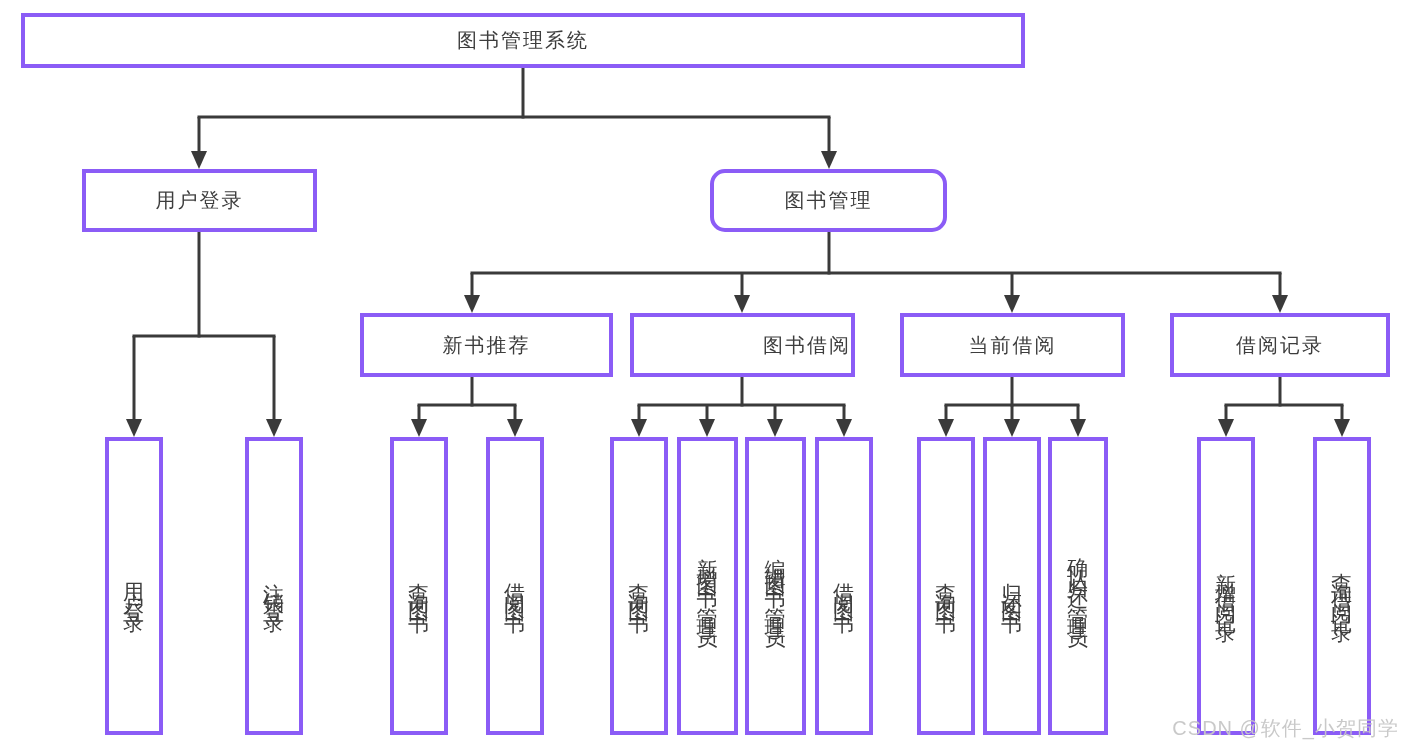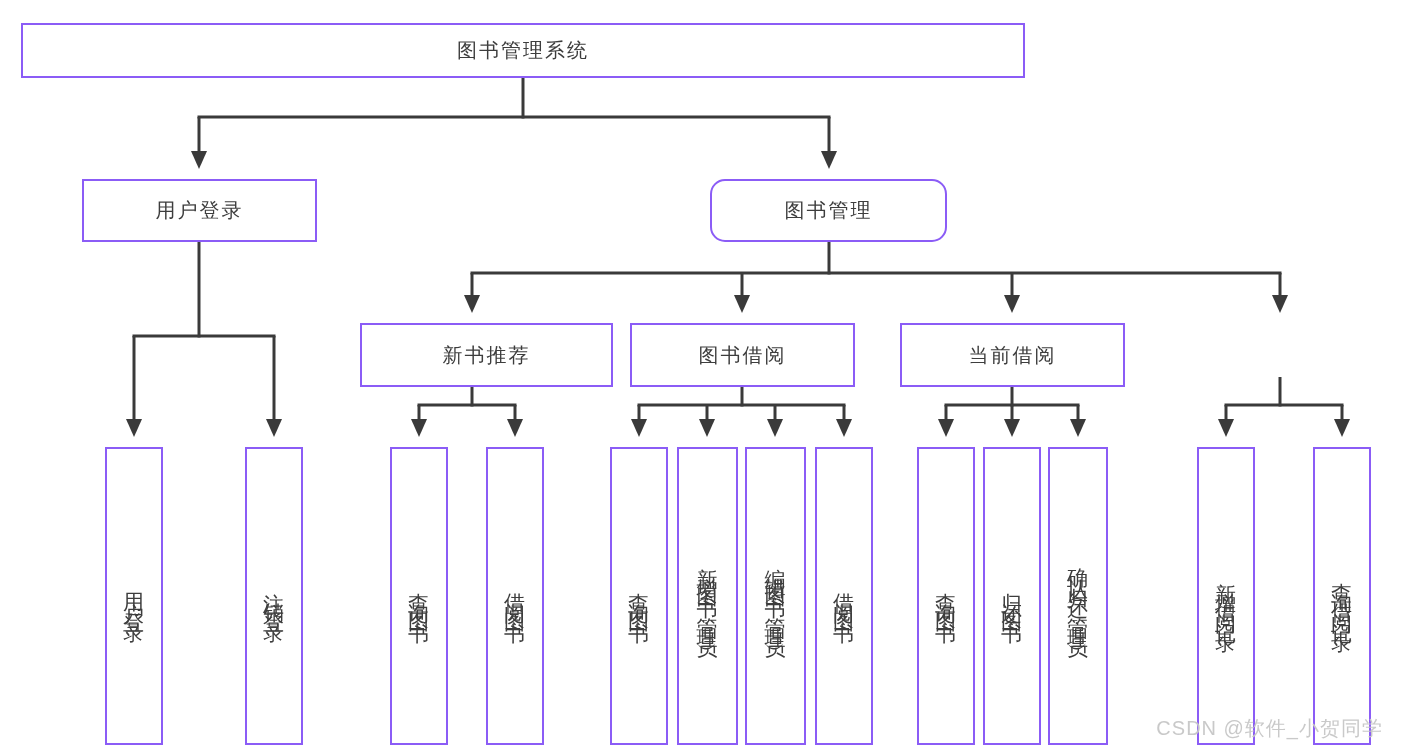--- a/index.html
+++ b/index.html
@@ -25,28 +25,27 @@
   svg.connectors line {
     stroke: #3a3a3a;
     stroke-width: 3;
   }
   svg.connectors polygon {
     fill: #3a3a3a;
   }
   .node {
     position: absolute;
     box-sizing: border-box;
-    border: 2px solid #8b5cf6;
+    border: 4px solid #8b5cf6;
     background: #ffffff;
     display: flex;
     align-items: center;
     justify-content: center;
     z-index: 1;
     color: #3d3d3d;
-    margin-top: 10px;
   }
   .hnode {
     font-size: 20px;
     letter-spacing: 2px;
     white-space: nowrap;
   }
   .leaf {
     top: 437px;
     height: 298px;
     width: 58px;
@@ -58,40 +57,40 @@
     letter-spacing: 10px;
     line-height: 1;
     white-space: nowrap;
     color: #3d3d3d;
   }
   
   .root-box        { left: 21px;   top: 13px;  width: 1004px; height: 55px; }
   .user-login-box  { left: 82px;   top: 169px; width: 235px;  height: 63px; }
   .book-mgmt-box   { left: 710px;  top: 169px; width: 237px;  height: 63px; border-radius: 15px; }
   .new-book-box    { left: 360px;  top: 313px; width: 253px;  height: 64px; }
-  .book-borrow-box { left: 630px;  top: 313px; width: 225px;  height: 64px; }
+  .book-borrow-box { left: 630px;  top: 313px; width: 225px;  height: 64px; justify-content: flex-end; }
   .cur-borrow-box  { left: 900px;  top: 313px; width: 225px;  height: 64px; justify-content: center; }
   .borrow-rec-box  { left: 1170px; top: 313px; width: 220px;  height: 64px; }
   
   .leaf-ul-login   { left: 105px; }
   .leaf-ul-logout  { left: 245px; }
   .leaf-nb-query   { left: 390px; }
   .leaf-nb-borrow  { left: 486px; }
   .leaf-bb-query   { left: 610px; }
   .leaf-bb-add     { left: 677px;  width: 61px; }
   .leaf-bb-edit    { left: 745px;  width: 61px; }
   .leaf-bb-borrow  { left: 815px; }
   .leaf-cb-query   { left: 917px; }
   .leaf-cb-return  { left: 983px; }
   .leaf-cb-confirm { left: 1048px; width: 60px; }
   .leaf-br-add     { left: 1197px; }
   .leaf-br-query   { left: 1313px; }
   .watermark {
     position: absolute;
-    right: 22px;
+    right: 6px;
     top: 715px;
     z-index: 2;
     font-size: 20px;
     letter-spacing: 1px;
     color: rgba(198, 198, 198, 0.95);
     white-space: nowrap;
   }
 </style>
 </head>
 <body>
@@ -180,20 +179,23 @@
 
   <div class="node hnode new-book-box">
     <span>新书推荐</span>
   </div>
   <div class="node hnode book-borrow-box">
     <span>图书借阅</span>
   </div>
   <div class="node hnode cur-borrow-box">
     <span>当前借阅</span>
   </div>
+  <div class="node hnode borrow-rec-box">
+    <span>借阅记录</span>
+  </div>
 
   <div class="node leaf leaf-ul-login">
     <span class="vtext">用户登录</span>
   </div>
   <div class="node leaf leaf-ul-logout">
     <span class="vtext">注销登录</span>
   </div>
 
   <div class="node leaf leaf-nb-query">
     <span class="vtext">查询图书</span>

